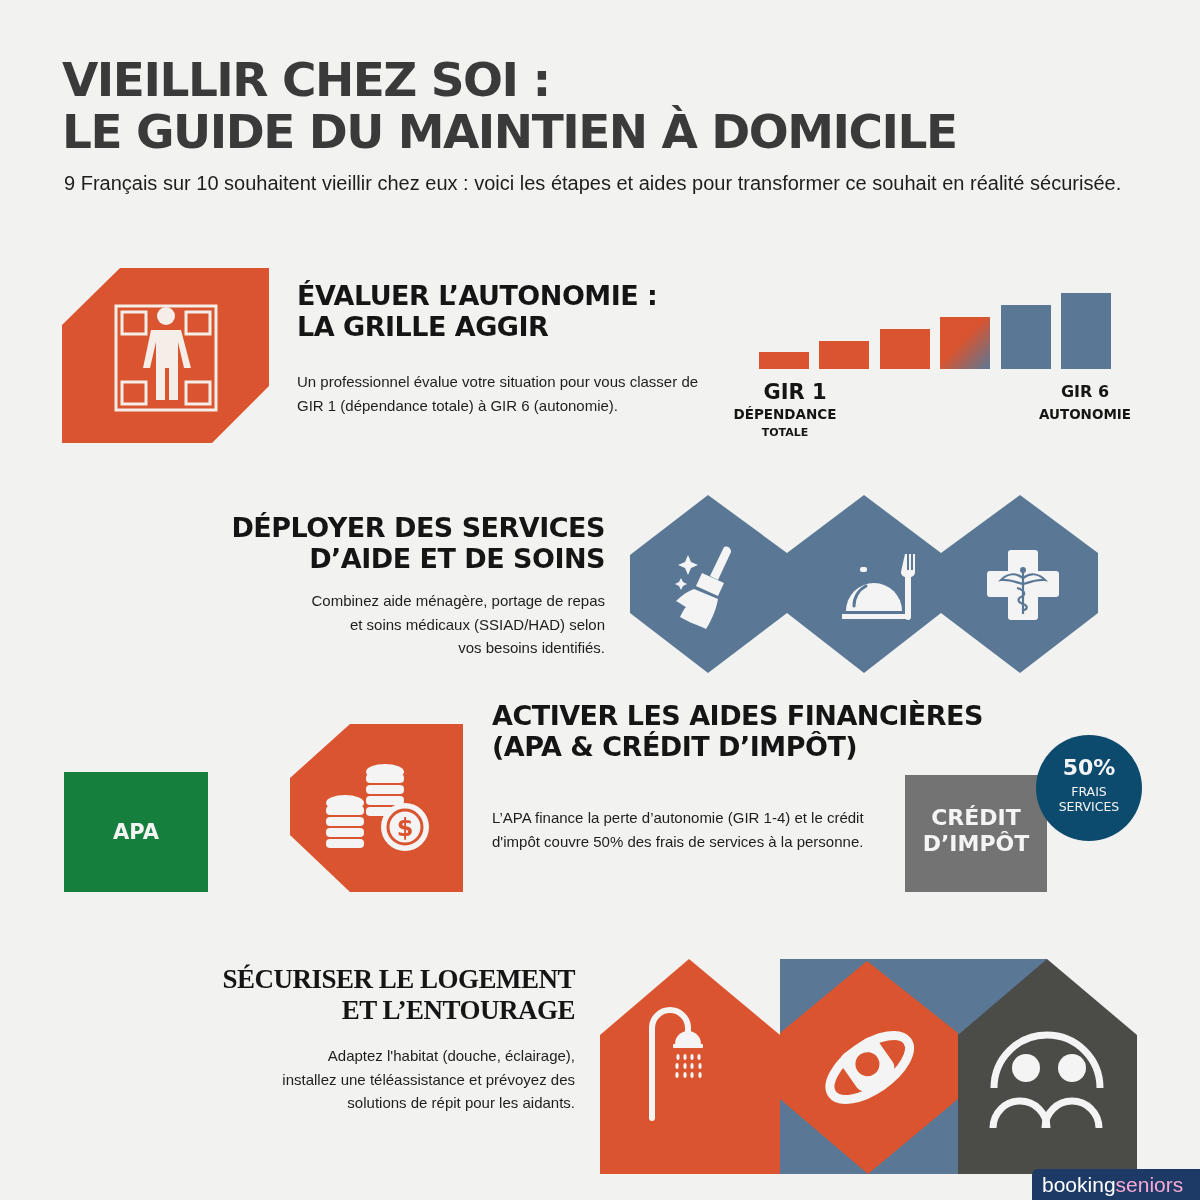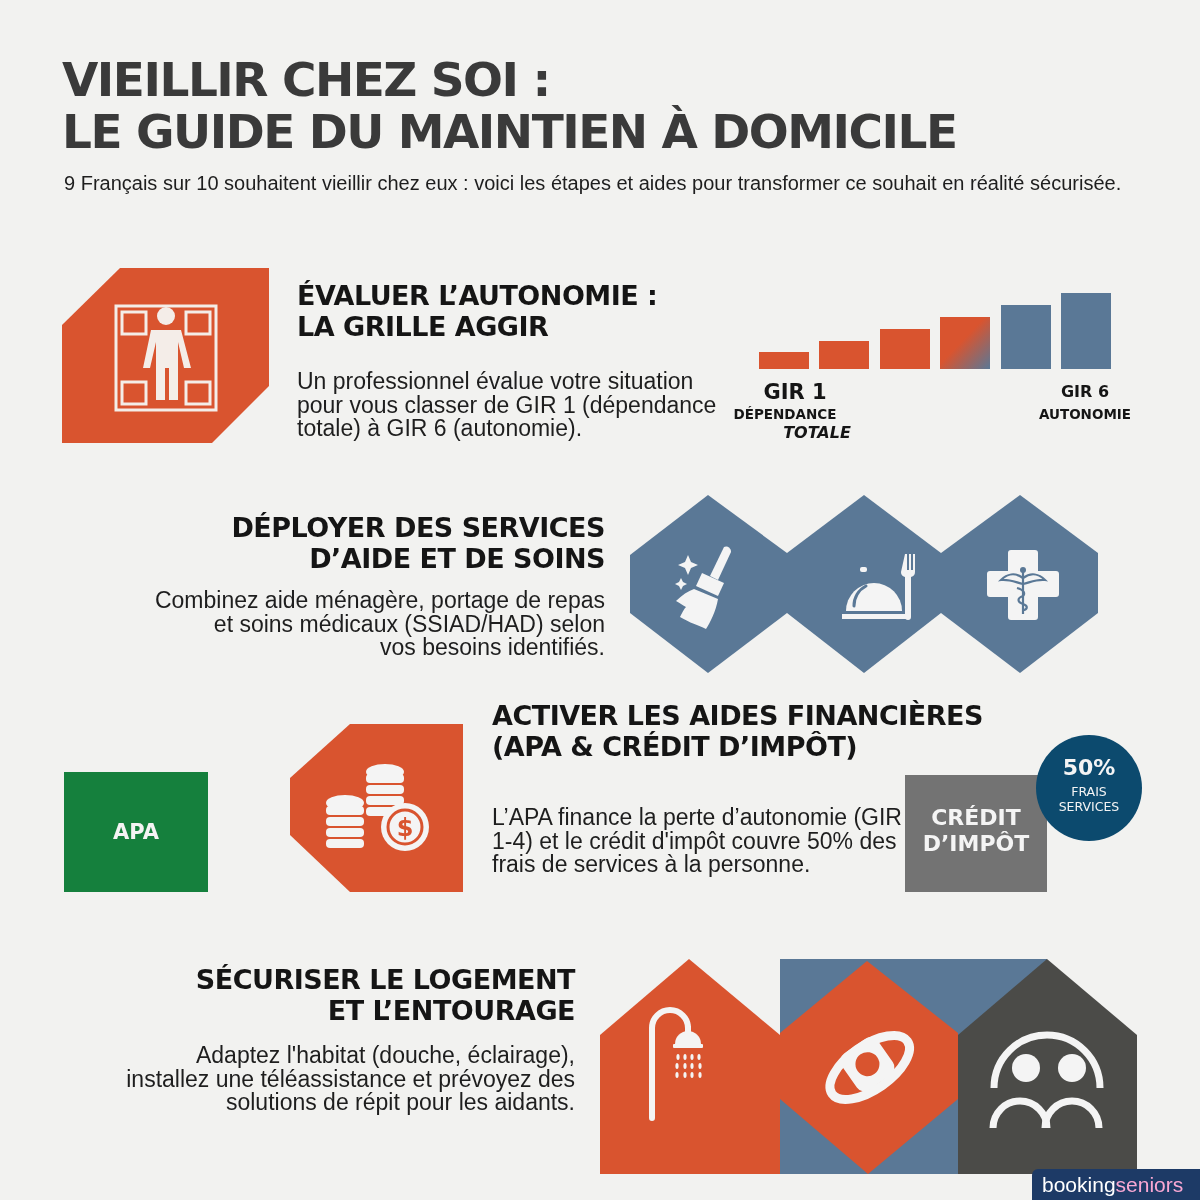--- a/index.html
+++ b/index.html
@@ -3,21 +3,21 @@
 <meta charset="utf-8">
 <style>
   html,body{margin:0;padding:0;}
   body{width:1200px;height:1200px;background:#f2f2f0;position:relative;overflow:hidden;font-family:"Liberation Sans",sans-serif;color:#1e1e1e;}
   .abs{position:absolute;}
   .title{left:62px;top:54px;font-family:"DejaVu Sans",sans-serif;font-weight:bold;font-size:47px;line-height:52px;color:#3a3a3a;letter-spacing:-1.5px;margin:0;}
   .title span{display:block;}
   .subtitle{left:64px;top:168px;width:1080px;font-size:20px;line-height:30px;color:#1e1e1e;}
   .h2{font-family:"DejaVu Sans",sans-serif;font-weight:bold;font-size:27px;line-height:31px;color:#151515;letter-spacing:-0.5px;margin:0;}
   .h2 span{display:block;}
-  .body{font-size:23px;line-height:23.5px;color:#1e1e1e;}
+  .body{font-size:15px;line-height:23.5px;color:#1e1e1e;}
   .right{text-align:right;}
   svg{position:absolute;overflow:visible;}
   .bar-label{font-family:"DejaVu Sans",sans-serif;font-weight:bold;color:#151515;text-align:center;}
   .box-label{font-family:"DejaVu Sans",sans-serif;font-weight:bold;color:#f4f4f4;text-align:center;}
   .logo{left:1032px;top:1169px;width:168px;height:31px;background:#1d3a66;border-top-left-radius:6px;box-sizing:border-box;padding-left:10px;font-size:21px;line-height:31px;}
   .logo .a{color:#ffffff;}
   .logo .b{color:#f9a8d4;}
 </style>
 </head>
 <body>
@@ -57,21 +57,21 @@
   </defs>
   <rect x="759" y="352" width="50" height="17" fill="#D9542F"></rect>
   <rect x="819" y="341" width="50" height="28" fill="#D9542F"></rect>
   <rect x="880" y="329" width="50" height="40" fill="#D9542F"></rect>
   <rect x="940" y="317" width="50" height="52" fill="url(#g4)"></rect>
   <rect x="1001" y="305" width="50" height="64" fill="#5A7896"></rect>
   <rect x="1061" y="293" width="50" height="76" fill="#5A7896"></rect>
 </svg>
 <div class="abs bar-label" style="left:735px;top:380px;width:120px;font-size:21px;line-height:24px;">GIR 1</div>
 <div class="abs bar-label" style="left:715px;top:406px;width:140px;font-size:13.5px;line-height:17px;">DÉPENDANCE</div>
-<div class="abs bar-label" style="left:747px;top:424px;width:140px;font-size:16px;line-height:17px;font-style:italic;">TOTALE</div>
+<div class="abs bar-label" style="left:715px;top:424px;width:140px;font-size:11px;line-height:17px;">TOTALE</div>
 <div class="abs bar-label" style="left:1025px;top:380px;width:120px;font-size:16px;line-height:24px;">GIR 6</div>
 <div class="abs bar-label" style="left:1015px;top:406px;width:140px;font-size:13.5px;line-height:17px;">AUTONOMIE</div>
 
 <h2 class="abs h2 right" style="left:140px;top:512px;width:465px;">
   <span>DÉPLOYER DES SERVICES</span>
   <span>D’AIDE ET DE SOINS</span>
 </h2>
 <div class="abs body right" style="left:140px;top:589px;width:465px;">
   <div>Combinez aide ménagère, portage de repas</div>
   <div>et soins médicaux (SSIAD/HAD) selon</div>
@@ -150,21 +150,21 @@
   </div>
 </div>
 <div class="abs" style="left:1036px;top:735px;width:106px;height:106px;border-radius:50%;background:#0c4a6e;">
   <div class="box-label" style="position:absolute;left:0;right:0;top:20px;font-size:22px;line-height:26px;">50%</div>
   <div class="box-label" style="position:absolute;left:0;right:0;top:49px;font-size:12.5px;line-height:15px;font-weight:normal;">
     <div>FRAIS</div>
     <div>SERVICES</div>
   </div>
 </div>
 
-<h2 class="abs h2 right" style="left:120px;top:964px;width:455px;">
+<h2 class="abs h2 right" style="left:120px;top:964px;width:455px;font-family:Liberation Serif, serif;">
   <span>SÉCURISER LE LOGEMENT</span>
   <span>ET L’ENTOURAGE</span>
 </h2>
 <div class="abs body right" style="left:100px;top:1044px;width:475px;">
   <div>Adaptez l'habitat (douche, éclairage),</div>
   <div>installez une téléassistance et prévoyez des</div>
   <div>solutions de répit pour les aidants.</div>
 </div>
 
 <svg style="left:0;top:0;width:1200px;height:1200px;pointer-events:none;" viewBox="0 0 1200 1200">

